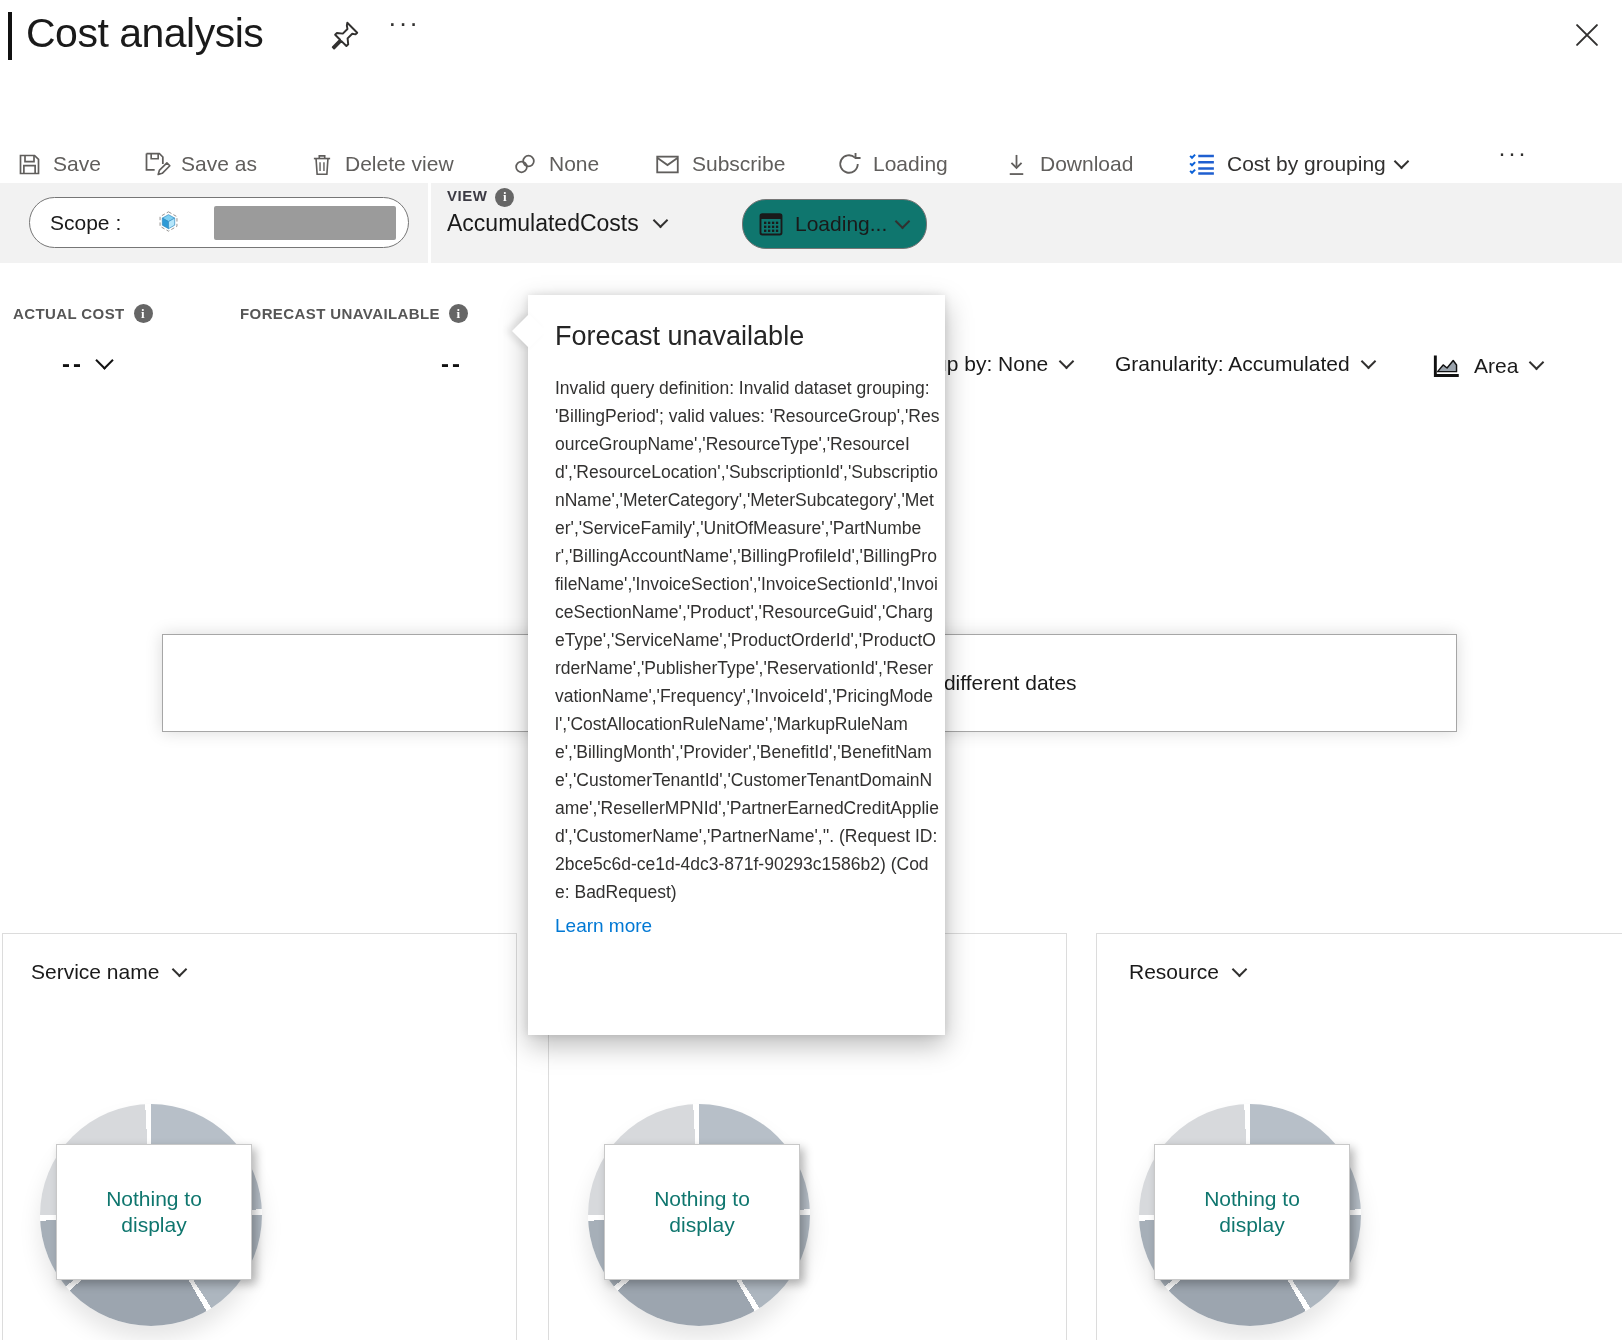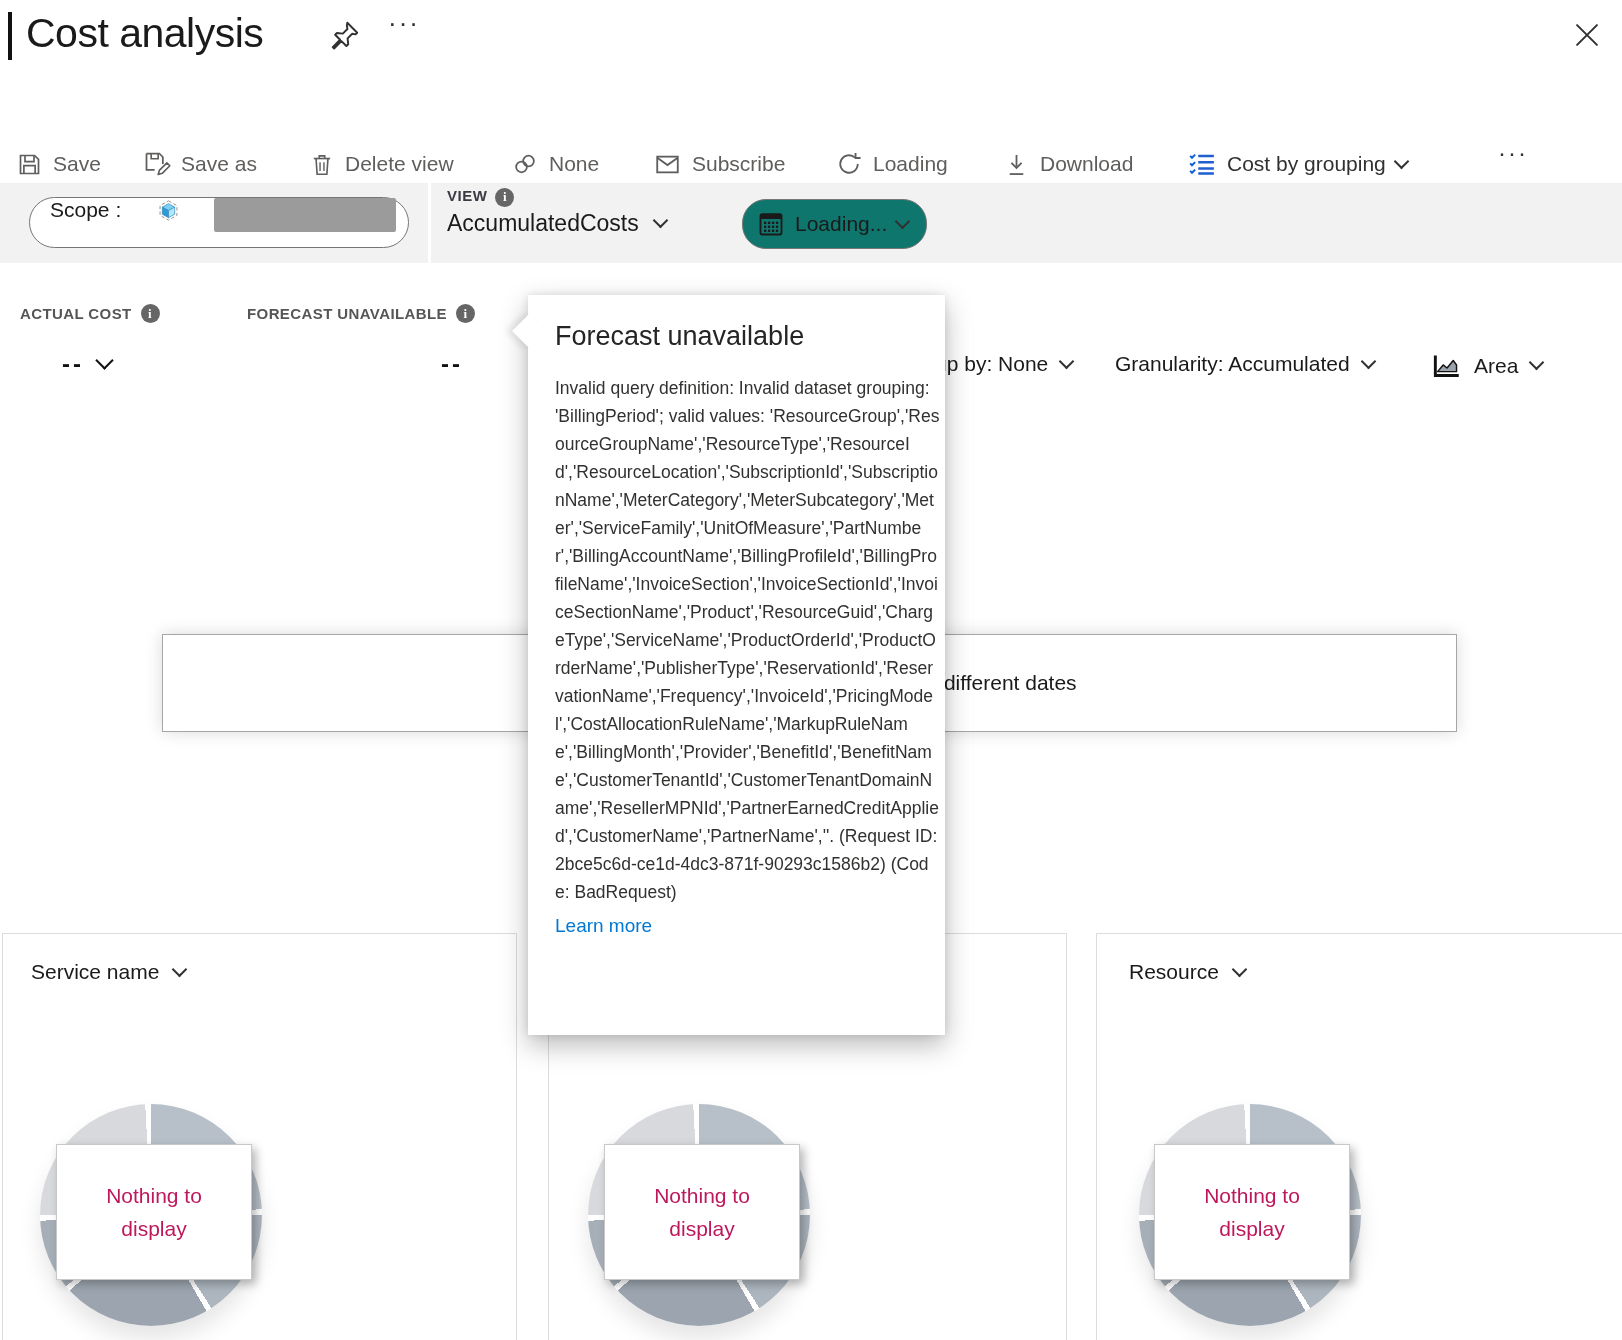--- a/index.html
+++ b/index.html
@@ -21,34 +21,34 @@
   .tb-item svg{flex:0 0 auto;}
   .tb-dark{color:#323130;}
   .chev{display:inline-block;width:9px;height:9px;border-right:2px solid #323130;border-bottom:2px solid #323130;
         transform:rotate(45deg);margin-top:-6px;}
   .tb-more{position:absolute;top:4px;font-size:24px;color:#323130;letter-spacing:2px;cursor:pointer;}
 
   
   .scope-band{position:absolute;left:0;top:183px;width:100%;height:80px;background:#f2f2f2;}
   .band-divider{position:absolute;left:428px;top:0;width:3px;height:80px;background:#fff;}
   .scope-pill{position:absolute;left:29px;top:14px;width:380px;height:51px;background:#fff;border:1px solid #767676;
-              border-radius:26px;display:flex;align-items:flex-start;padding:0 12px 0 20px;box-sizing:border-box;cursor:pointer;gap:24px;}
+              border-radius:26px;display:flex;align-items:center;padding:0 12px 0 20px;box-sizing:border-box;cursor:pointer;gap:24px;}
   .scope-label{font-size:21px;color:#1a1a1a;white-space:nowrap;}
   .cube-wrap{margin:0 8px 0 10px;display:flex;}
   .redacted{flex:1;height:34px;background:#9b9b9b;border-radius:2px;}
   .view-group{position:absolute;left:447px;top:4px;}
   .view-caption{font-size:15px;font-weight:700;color:#3b3a43;letter-spacing:0.5px;display:inline-block;}
   .view-info{margin-left:8px;}
   .view-name{margin-top:3px;font-size:23px;color:#1a1a1a;display:flex;align-items:center;gap:16px;cursor:pointer;}
   .date-pill{position:absolute;left:742px;top:16px;height:48px;background:#0f766e;border:1px solid #767676;border-radius:24px;
              display:inline-flex;align-items:center;gap:10px;padding:0 18px 0 14px;font-size:21px;color:#1a1a1a;cursor:pointer;}
 
   
   .kpi-label{position:absolute;top:304px;font-size:15px;font-weight:700;color:#565656;letter-spacing:0.4px;
-             display:inline-flex;align-items:center;gap:9px;margin-left:7px;}
+             display:inline-flex;align-items:center;gap:9px;}
   .kpi-value{position:absolute;top:350px;font-size:24px;font-weight:700;color:#111;letter-spacing:3px;
              display:inline-flex;align-items:center;gap:14px;}
   .info-dot{display:inline-flex;align-items:center;justify-content:center;width:19px;height:19px;border-radius:50%;
             background:#666;color:#fff;font-size:13px;font-weight:700;font-family:"Liberation Serif","DejaVu Serif",serif;}
   .kpi-chev{width:11px;height:11px;border-right:2.6px solid #111;border-bottom:2.6px solid #111;
             display:inline-block;transform:rotate(45deg);margin-top:-8px;}
 
   
   .ctrl{position:absolute;top:352px;font-size:21px;color:#1a1a1a;display:inline-flex;align-items:center;gap:13px;cursor:pointer;white-space:nowrap;}
 
@@ -60,21 +60,21 @@
   
   .card{position:absolute;top:933px;height:430px;background:#fff;border:1px solid #dcdcdc;border-bottom:none;box-sizing:border-box;z-index:1;}
   .card-header{position:absolute;left:28px;top:26px;font-size:21px;color:#1a1a1a;display:inline-flex;align-items:center;gap:15px;cursor:pointer;white-space:nowrap;}
   .donut{position:absolute;width:222px;height:222px;border-radius:50%;
          background:conic-gradient(#b7bfc8 0deg 87deg,#ffffff 87deg 90deg,#adb6bf 90deg 147deg,#ffffff 147deg 150deg,
                     #9ca5af 150deg 227deg,#ffffff 227deg 230deg,#a6afb8 230deg 267deg,#ffffff 267deg 270deg,
                     #d7d9dc 270deg 357deg,#ffffff 357deg 360deg);
          box-shadow:0 14px 22px rgba(0,0,0,0.10);}
   .empty-box{position:absolute;width:194px;height:134px;background:#fff;border:1px solid #c8c8c8;
              box-shadow:4px 4px 9px rgba(0,0,0,0.28);display:flex;align-items:center;justify-content:center;text-align:center;}
-  .empty-box span{display:block;width:130px;font-size:21px;line-height:33px;color:#be185d;}
+  .empty-box span{display:block;width:130px;font-size:21px;line-height:26px;color:#0f766e;}
 
   
   .tooltip{position:absolute;left:528px;top:295px;width:417px;height:740px;background:#fff;box-sizing:border-box;
            padding:26px 8px 26px 27px;box-shadow:0 10px 26px rgba(0,0,0,0.28),0 0 8px rgba(0,0,0,0.10);z-index:20;}
   .tooltip-beak{position:absolute;left:-11px;top:24px;width:24px;height:24px;background:#fff;transform:rotate(45deg);
                 box-shadow:-4px 4px 7px rgba(0,0,0,0.10);}
   .tooltip-title{font-size:27px;color:#252525;margin:0 0 22px 0;font-weight:400;}
   .tooltip-body{font-size:17.5px;line-height:28px;color:#323130;word-break:break-all;width:385px;}
   .tooltip-link{display:inline-block;margin-top:9px;font-size:19px;color:#0078d4;text-decoration:none;cursor:pointer;}
 

